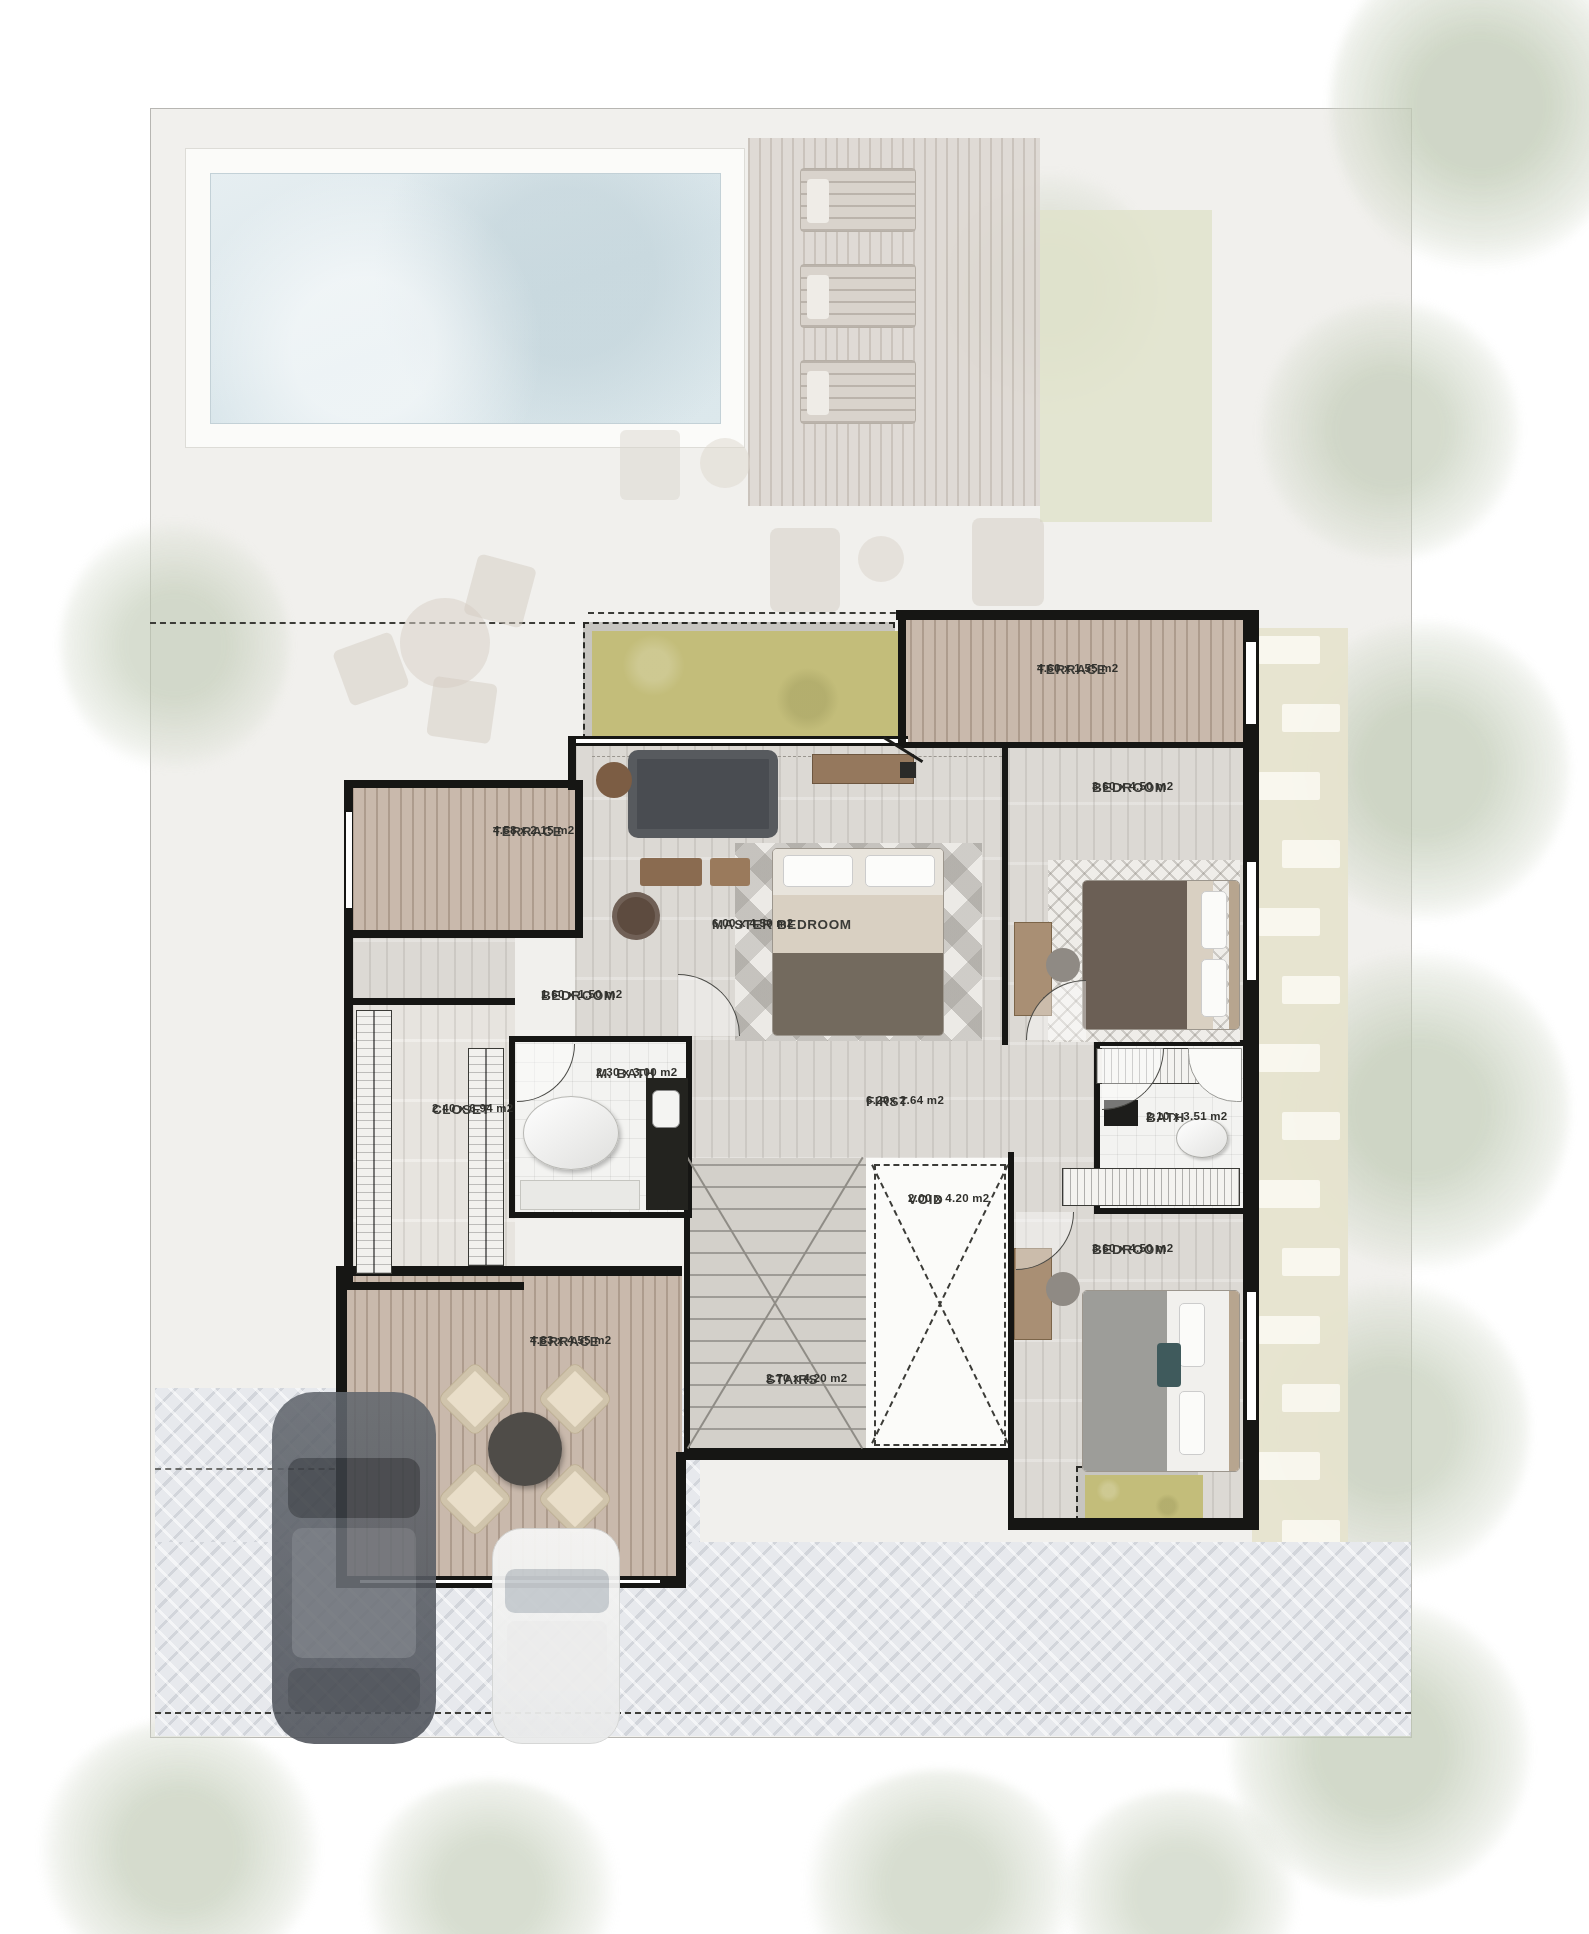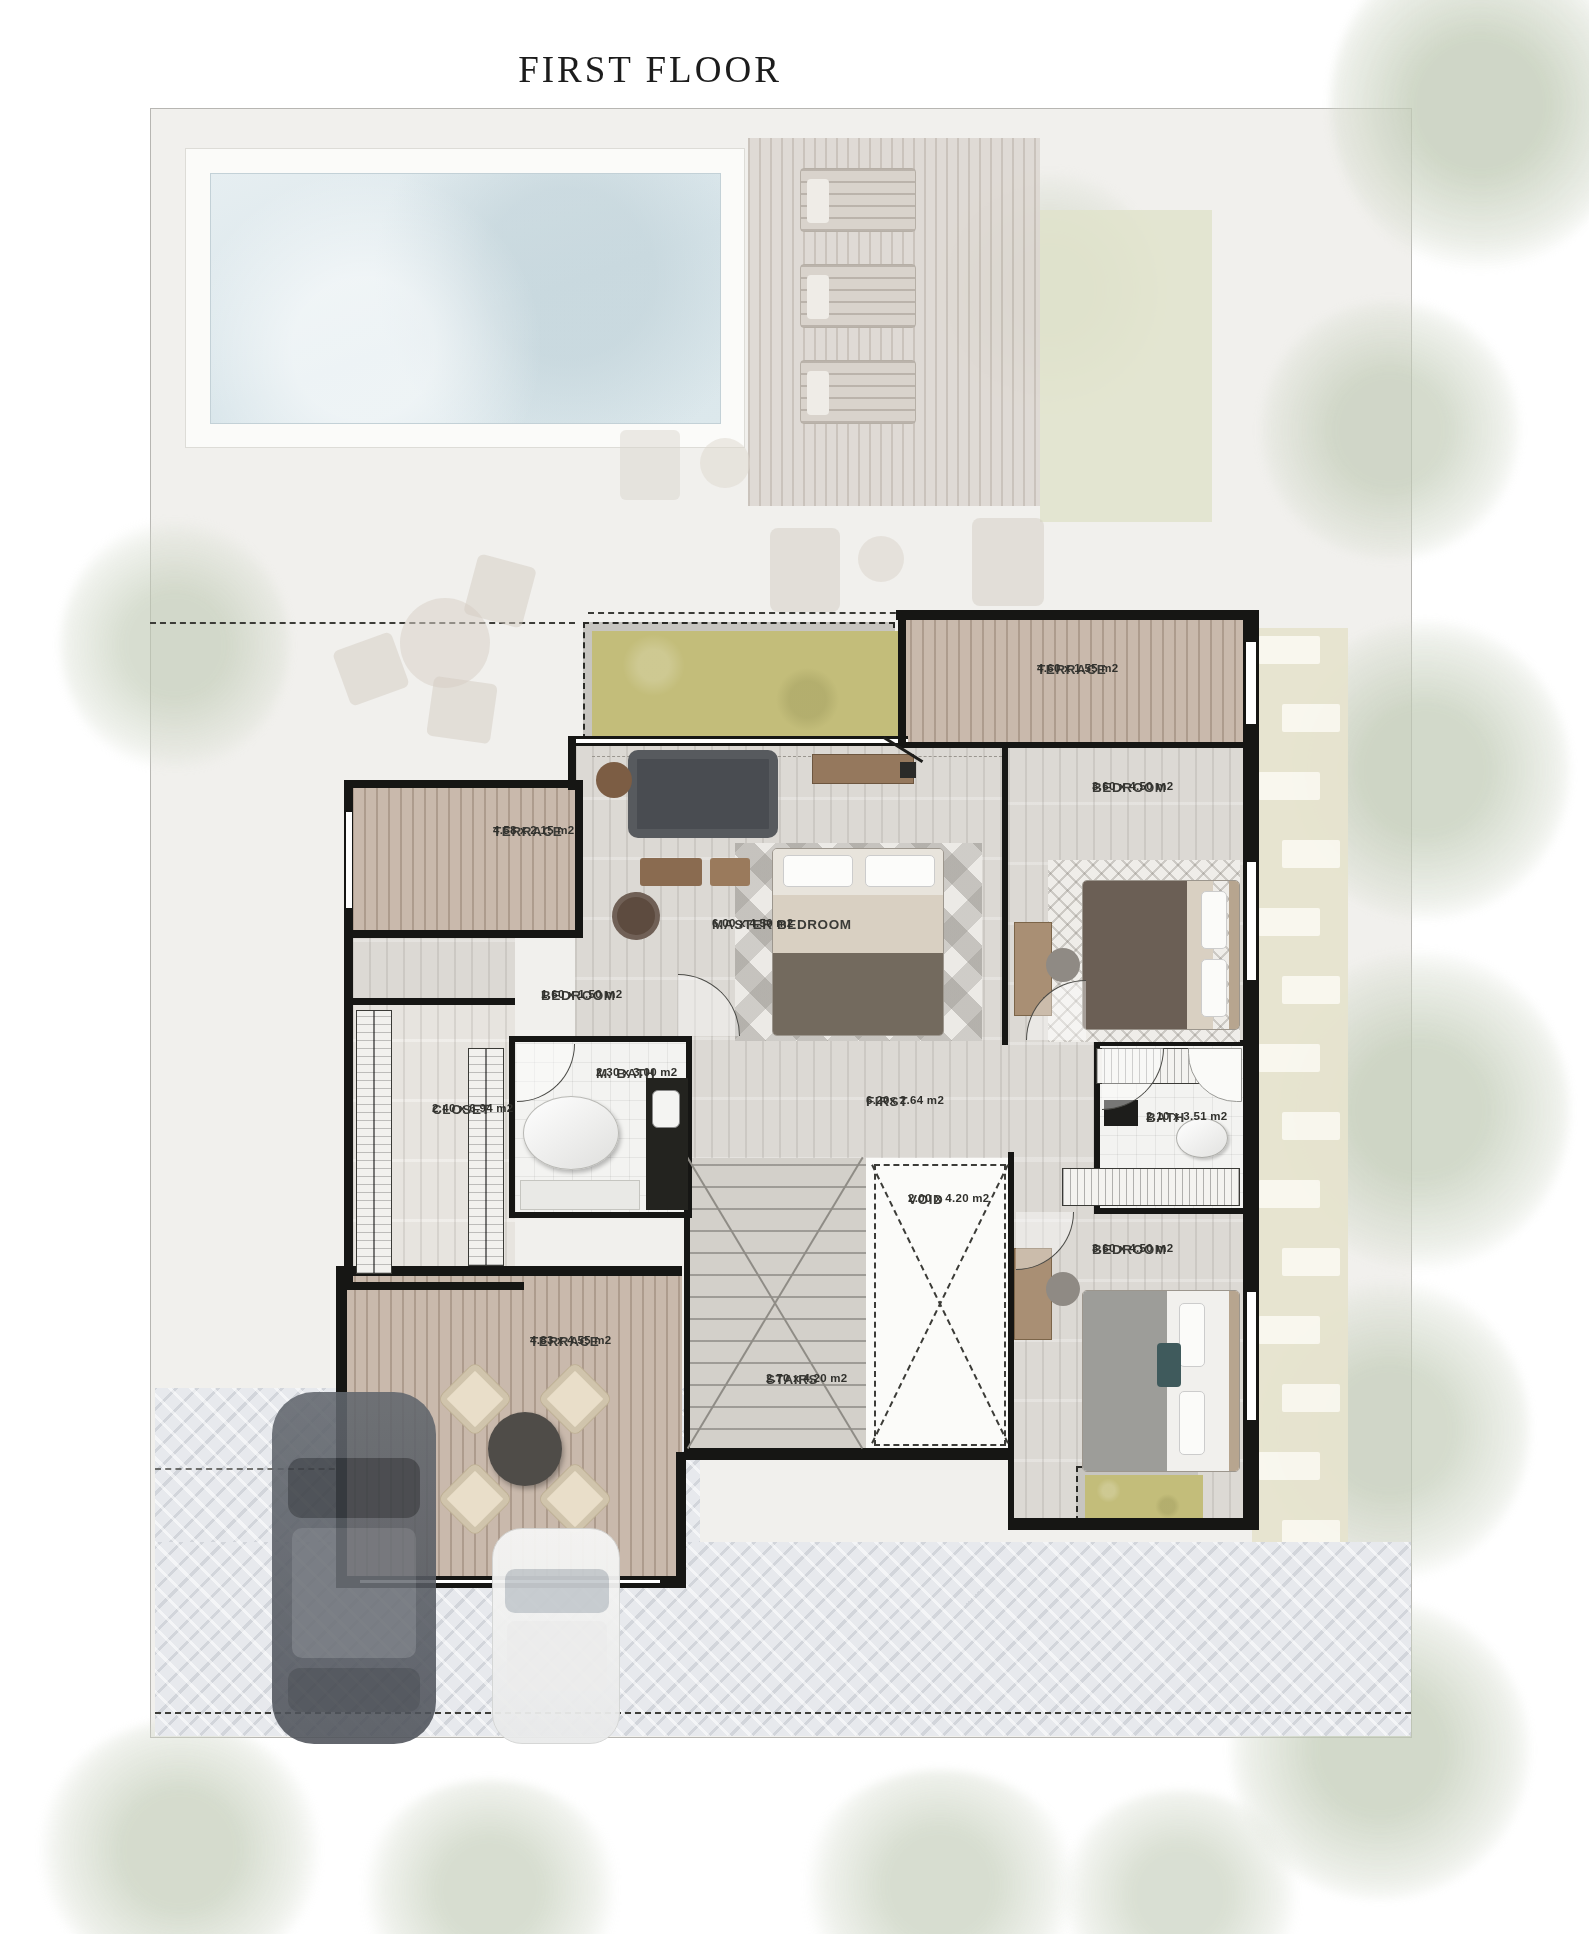--- a/index.html
+++ b/index.html
@@ -287,21 +287,20 @@
   <div class="carbody" style="left:272px;top:1392px;width:164px;height:352px;background:linear-gradient(180deg,#62676e,#4e525a);opacity:.88;border-radius:42px">
     <div style="left:16px;top:66px;width:132px;height:60px;background:#3b3f45;border-radius:14px"></div>
     <div style="left:20px;top:136px;width:124px;height:130px;background:#6c7077;border-radius:10px"></div>
     <div style="left:16px;top:276px;width:132px;height:44px;background:#43474e;border-radius:12px"></div>
   </div>
   <div class="carbody" style="left:492px;top:1528px;width:128px;height:216px;background:linear-gradient(180deg,#f6f6f5,#e9eaea);border:1px solid #d4d5d4;opacity:.95;border-radius:30px">
     <div style="left:12px;top:40px;width:104px;height:44px;background:#c6cbcf;border-radius:10px"></div>
     <div style="left:14px;top:92px;width:100px;height:70px;background:#ededec;border-radius:8px"></div>
   </div>
 
-  <div class="title">FIRST FLOOR</div>
 
   <div class="rlabel" style="left:1037px;top:662px">
     <div class="rname">TERRACE</div>
     <div class="rdims">4.60 x 1.55 m2</div>
   </div>
   <div class="rlabel" style="left:1092px;top:780px">
     <div class="rname">BEDROOM</div>
     <div class="rdims">3.60 x 4.50 m2</div>
   </div>
   <div class="rlabel" style="left:493px;top:824px">

